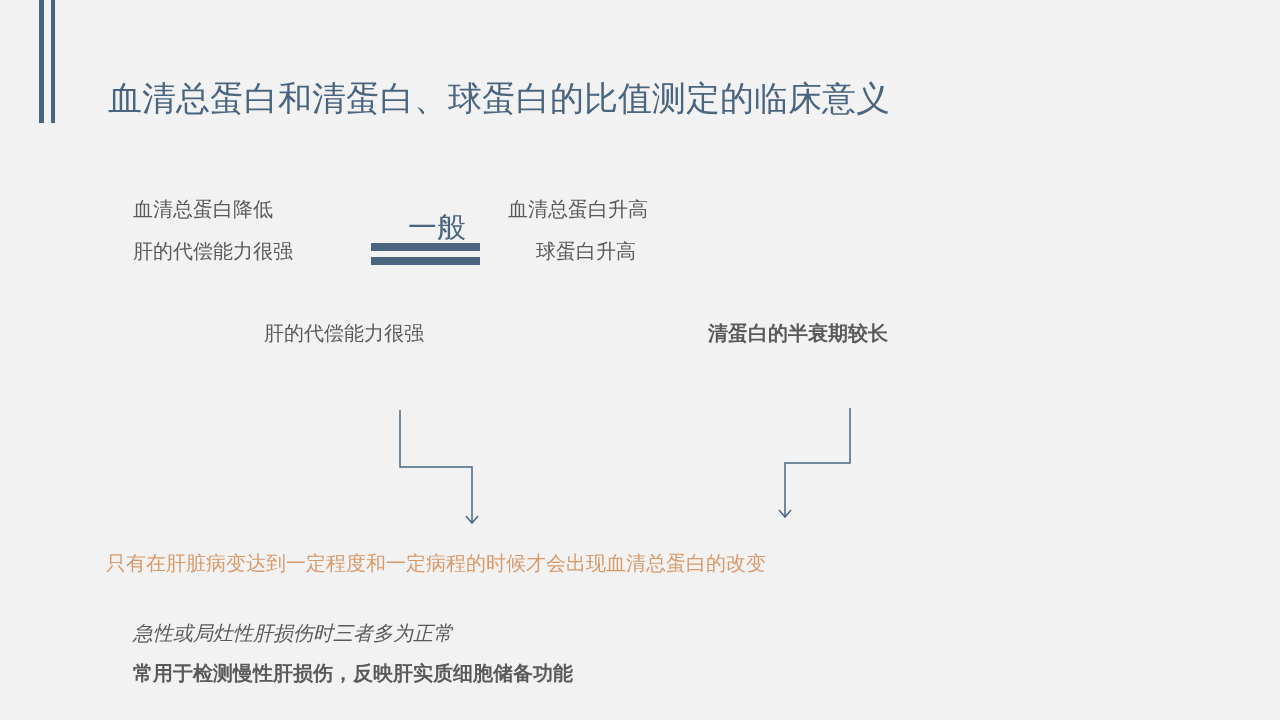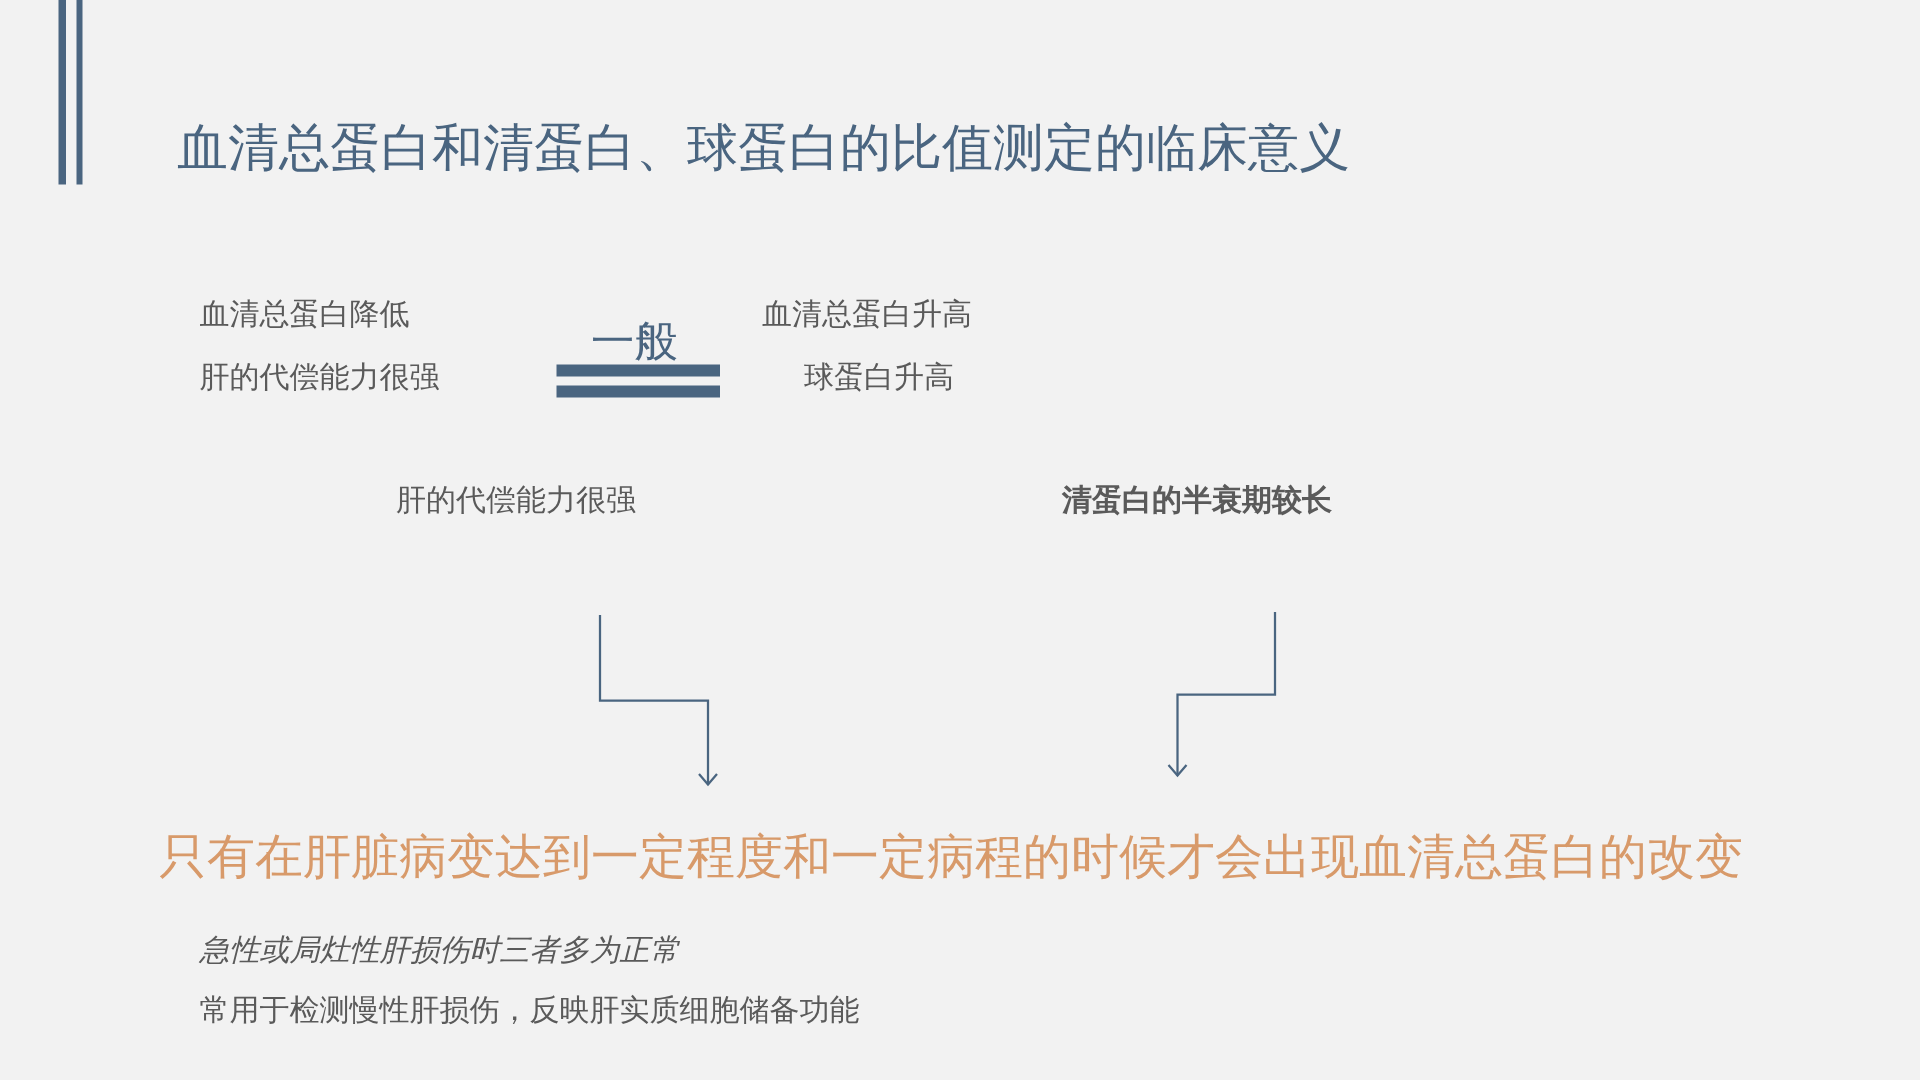--- a/index.html
+++ b/index.html
@@ -6,41 +6,41 @@
     body {
       width: 1280px; height: 720px; overflow: hidden;
       background: #f2f2f2;
       font-family: "DejaVu Sans", "Liberation Sans", sans-serif;
       position: relative;
     }
     .bar { position: absolute; top: 0; background: #4a6580; }
     .bar1 { left: 39px; width: 5px; height: 123px; }
     .bar2 { left: 51px; width: 4px; height: 123px; }
     .title {
-      position: absolute; left: 118px; top: 76px;
+      position: absolute; left: 108px; top: 76px;
       font-size: 34px; color: #4a6580; letter-spacing: 0px; white-space: nowrap;
     }
     .t { position: absolute; white-space: nowrap; color: #5a5a5a; font-size: 20px; }
     .eqlabel { color: #4a6580; }
     .eqbar { position: absolute; left: 371px; width: 109px; height: 8px; background: #4a6580; }
-    .orange { color: #d89a6a; font-size: 32px; }
+    .orange { color: #d89a6a; font-size: 20px; }
     svg.arrows { position: absolute; left: 0; top: 0; }
   </style>
 </head>
 <body>
 
 <div class="bar bar1"></div>
 <div class="bar bar2"></div>
 
 <div class="title">血清总蛋白和清蛋白、球蛋白的比值测定的临床意义</div>
 
 <div class="t" style="left:133px; top:196px;">血清总蛋白降低</div>
 <div class="t" style="left:133px; top:238px;">肝的代偿能力很强</div>
 
-<div class="t eqlabel" style="left:394px; top:208px; font-size:29px;">一般</div>
+<div class="t eqlabel" style="left:408px; top:208px; font-size:29px;">一般</div>
 <div class="eqbar" style="top:243px;"></div>
 <div class="eqbar" style="top:257px;"></div>
 
 <div class="t" style="left:508px; top:196px;">血清总蛋白升高</div>
 <div class="t" style="left:536px; top:238px;">球蛋白升高</div>
 
 <div class="t" style="left:264px; top:320px;">肝的代偿能力很强</div>
 <div class="t" style="left:708px; top:320px;font-weight:bold;">清蛋白的半衰期较长</div>
 
 <svg class="arrows" width="1280" height="720">
@@ -48,13 +48,13 @@
     <polyline points="400,410 400,467 472,467 472,523"></polyline>
     <polyline points="466,516 472,523 478,516"></polyline>
     <polyline points="850,408 850,463 785,463 785,517"></polyline>
     <polyline points="779,510 785,517 791,510"></polyline>
   </g>
 </svg>
 
 <div class="t orange" style="left:106px; top:550px;">只有在肝脏病变达到一定程度和一定病程的时候才会出现血清总蛋白的改变</div>
 
 <div class="t" style="left:133px; top:620px;font-style:italic;">急性或局灶性肝损伤时三者多为正常</div>
-<div class="t" style="left:133px; top:660px;">常用于检测慢性肝损伤，反映肝实质细胞储备功能</div>
+<div class="t" style="left:133px; top:660px;font-weight:bold;">常用于检测慢性肝损伤，反映肝实质细胞储备功能</div>
 
 </body></html>

